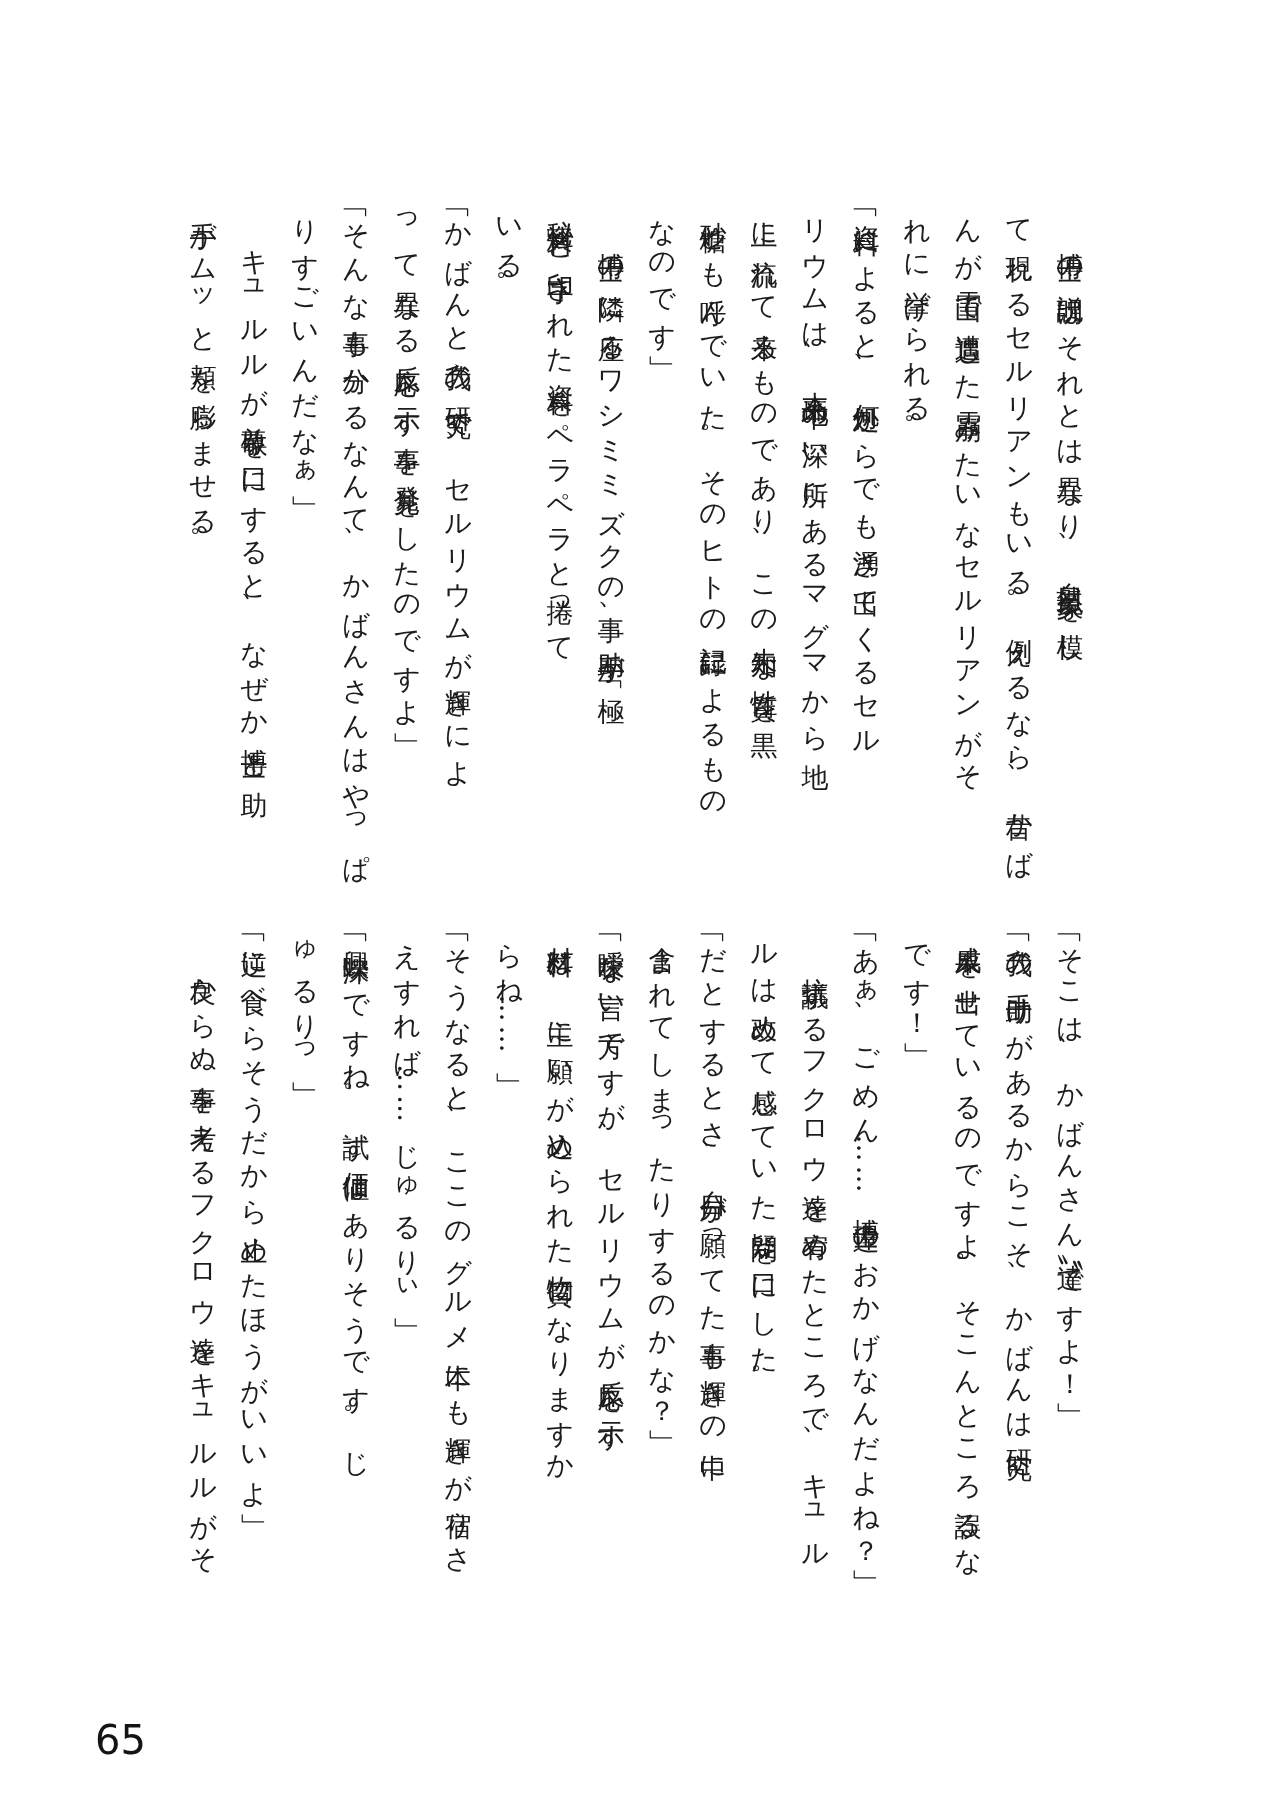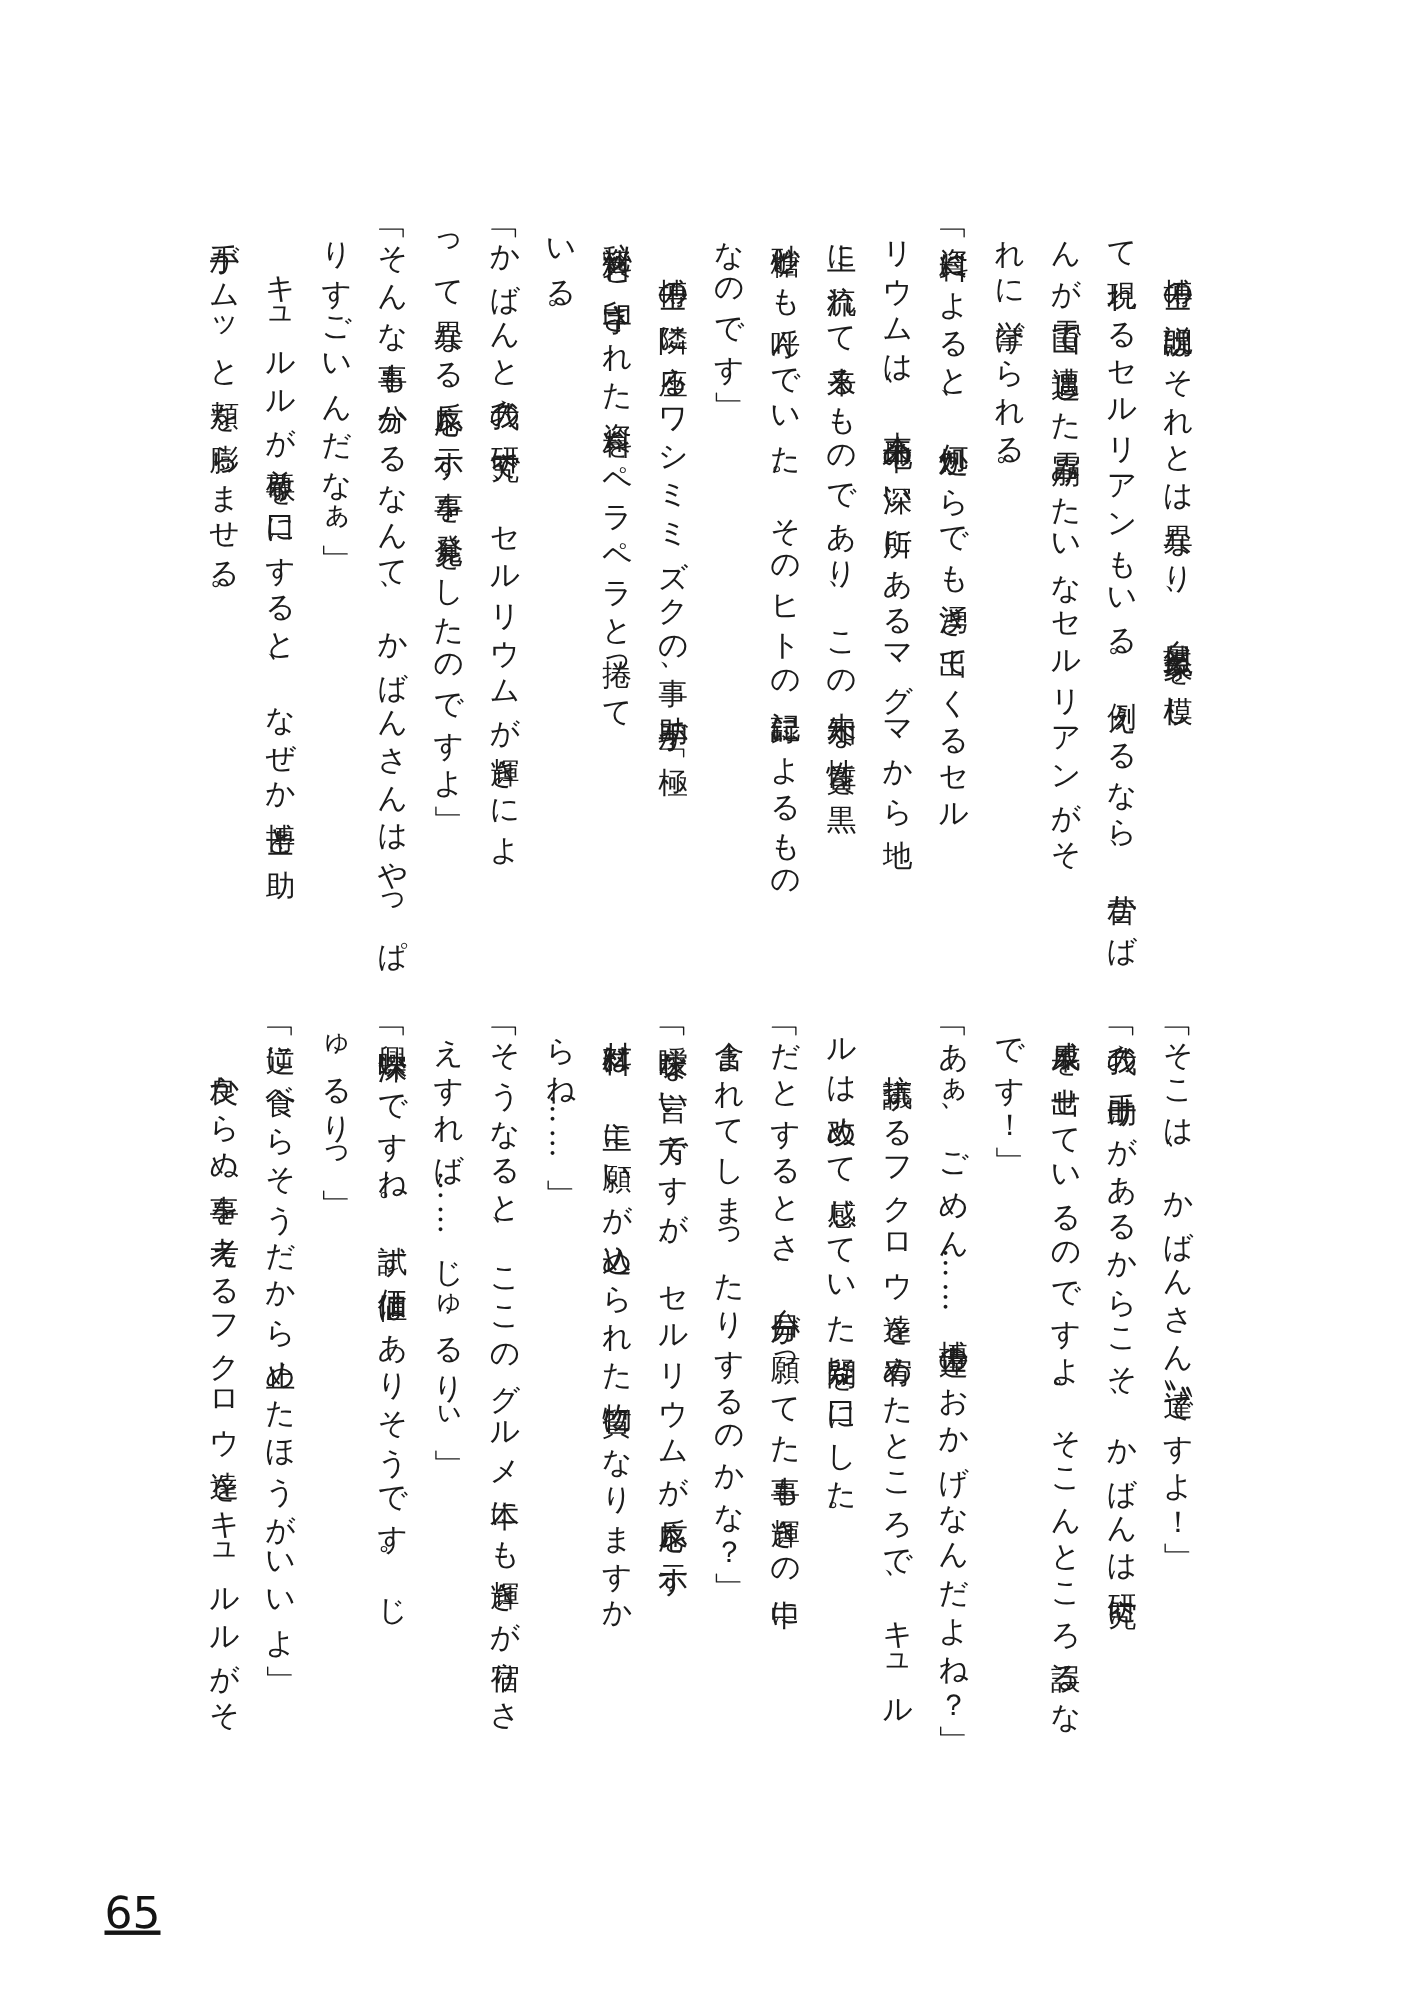--- a/index.html
+++ b/index.html
@@ -40,21 +40,20 @@
     text-indent: 31px;          
   }
   .page-number {
     position: absolute;
     left: 95px;
     top: 1720px;
     font-family: "DejaVu Sans", "Liberation Sans", sans-serif;
     font-size: 40px;
     line-height: 1;
     color: #141414;
-    text-decoration: underline;
   }
 </style>
 </head>
 <body style="background: rgb(255, 255, 255);">
 
 <div class="page">
   <div class="vblock" id="top-block" style="color: rgb(28, 28, 28);">
       <div class="vline indent">博士の説明はそれとは異なり、自然現象を模し</div>
       <div class="vline">て現れるセルリアンもいる。例えるなら、昔かば</div>
       <div class="vline">んが雪山で遭遇した雪崩みたいなセルリアンがそ</div>

